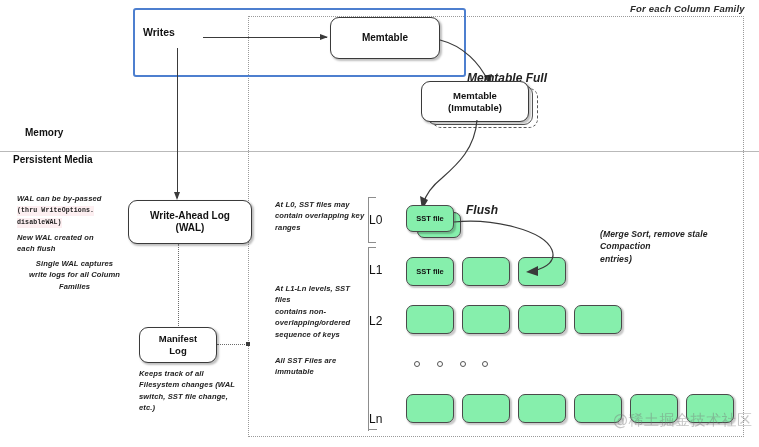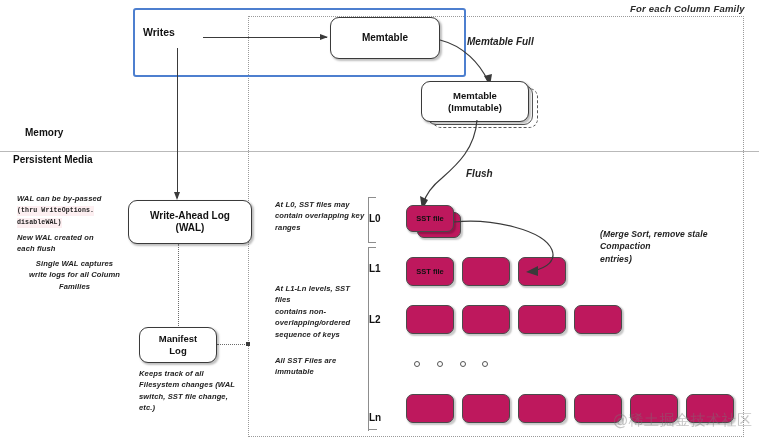--- a/index.html
+++ b/index.html
@@ -76,50 +76,51 @@
   #n-imm{left:421px;top:81px;width:108px;height:41px;font-size:9.5px;}
 
   #n-wal{left:128px;top:200px;width:124px;height:44px;font-size:10px;}
   #n-manifest{left:139px;top:327px;width:78px;height:36px;font-size:9.5px;}
 
   
   .sst{
     box-sizing:border-box;
     border:1.3px solid #4a4a4a;
     border-radius:7px;
-    background:#be185d;
+    background:#86efac;
     display:flex;align-items:center;justify-content:center;
     font-size:7.5px;font-weight:bold;color:#111;
     box-shadow:1.2px 1.2px 1.6px rgba(0,0,0,.22);
   }
 
   
   .dot{
     width:6px;height:6px;border-radius:50%;
     border:1.1px solid #555;background:#fff;
     box-sizing:border-box;
   }
 
   
-  .lvl{font-size:10px;font-weight:bold;color:#111;}
+  .lvl{font-size:12px;font-weight:normal;color:#111;}
   .bracket{
     border-left:1.2px solid #8d8d8d;
     box-sizing:border-box;
   }
   .bracket.top{border-top:1.2px solid #8d8d8d;}
   .bracket.bot{border-bottom:1.2px solid #8d8d8d;}
 
   
   .note{
     font-size:7.6px;font-style:italic;font-weight:bold;
     color:#222;line-height:1.5;letter-spacing:.1px;
   }
   .edge-label{
-    font-size:10px;font-style:italic;font-weight:bold;color:#222;
+    font-size:12px;font-style:italic;font-weight:bold;color:#222;
     white-space:nowrap;
+    margin-top:35px;
   }
   .mono{
     font-family:"Liberation Mono", monospace;
     font-style:normal;font-size:6.6px;
     background:#fdeff1;color:#222;
   }
 
   
   .hline{background:#3a3a3a;height:1.1px;}
   .vline{background:#3a3a3a;width:1.1px;}

